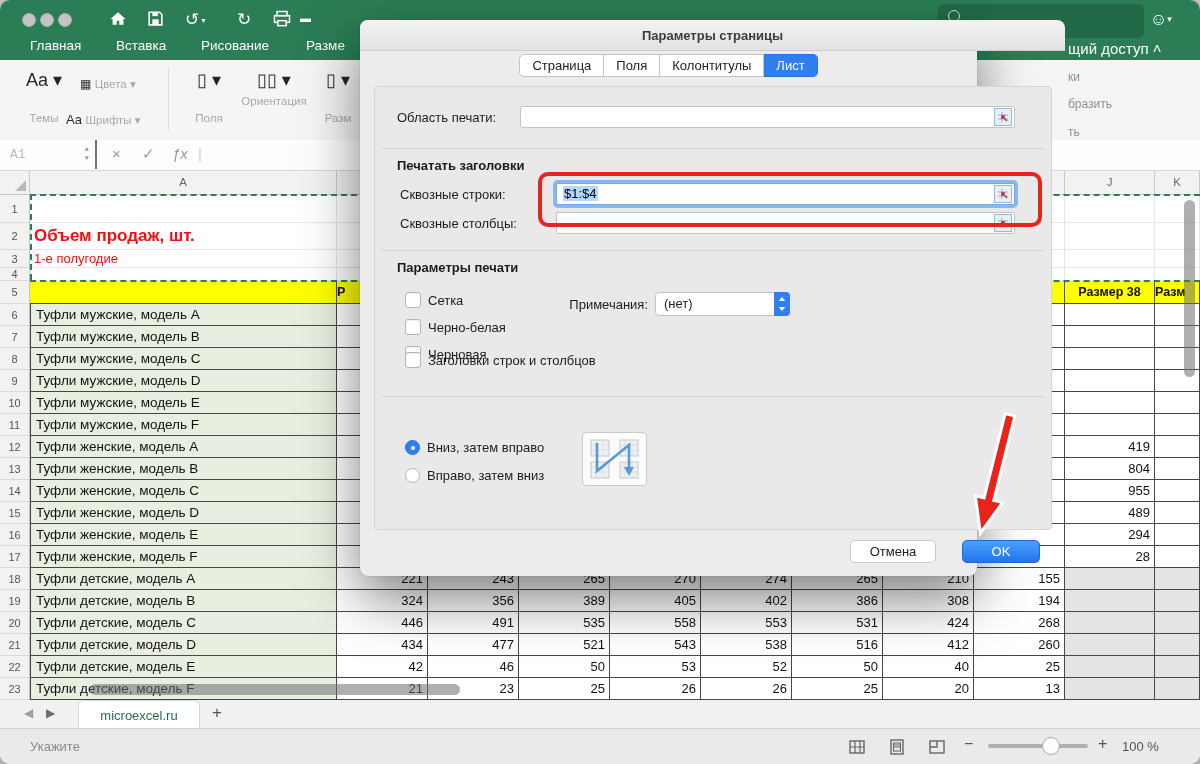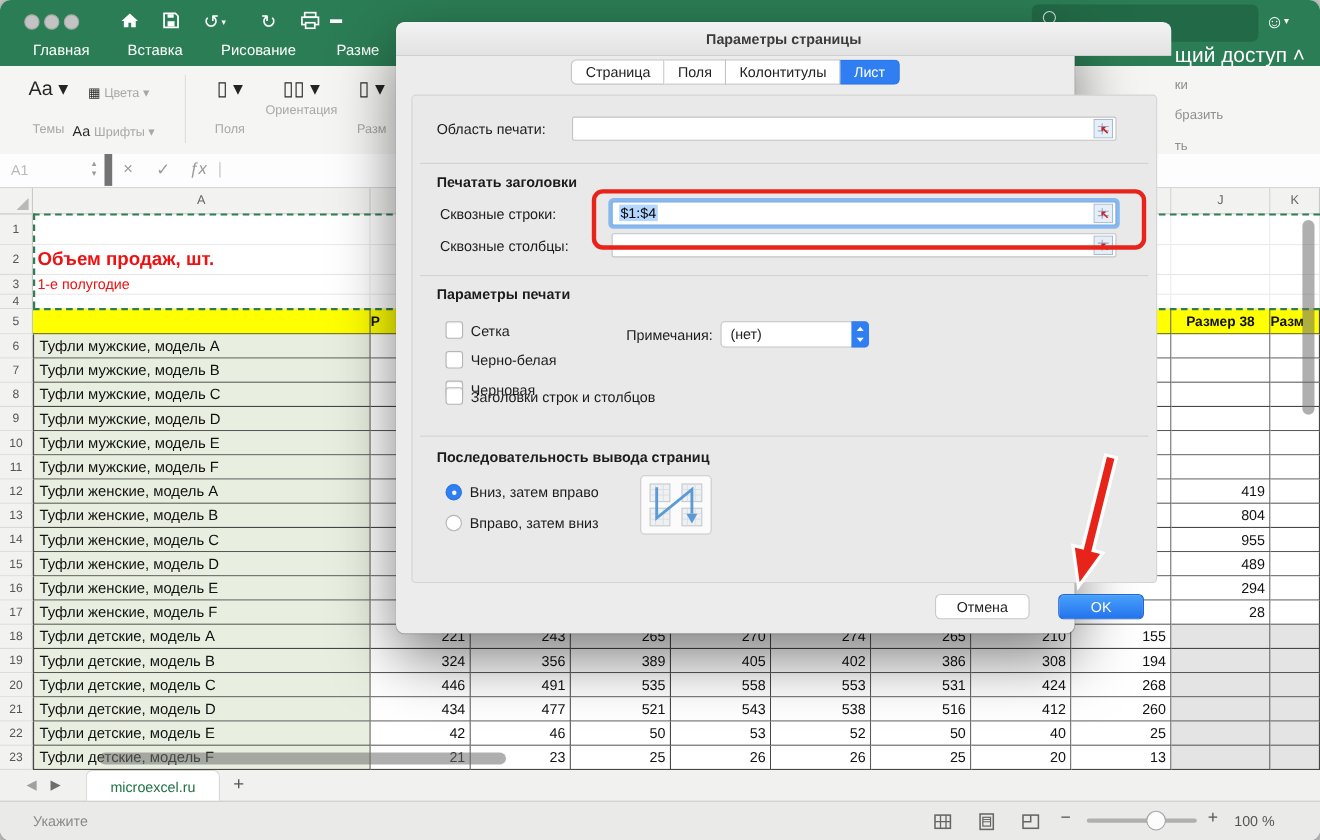--- a/index.html
+++ b/index.html
@@ -4,32 +4,32 @@
 <style>
   html,body{margin:0;padding:0;background:#cfcfcf;font-family:"Liberation Sans",sans-serif;}
   .app{position:relative;width:1200px;height:764px;border-radius:10px;overflow:hidden;background:#fff;box-shadow:0 2px 12px rgba(0,0,0,.4);}
   
   .topbar{position:absolute;left:0;top:0;width:1200px;height:60px;background:#2b7d55;z-index:4;}
   .tl{position:absolute;top:13px;width:12px;height:12px;border-radius:50%;background:#c3c3c3;border:1px solid #aaa;}
   .qicon{position:absolute;top:9px;color:#fff;}
   .rtab{position:absolute;top:38px;color:#fff;font-size:13.5px;white-space:nowrap;}
   .searchpill{position:absolute;left:938px;top:4px;width:206px;height:34px;border-radius:6px;background:#226a47;z-index:5;}
   .searchpill .mag{position:absolute;left:10px;top:6px;width:10px;height:10px;border:1.5px solid #cfe3d8;border-radius:50%;}
-  .frag-share{position:absolute;left:1068px;top:40px;color:#fff;font-size:19px;z-index:5;white-space:nowrap;}
+  .frag-share{position:absolute;left:1068px;top:40px;color:#fff;font-size:15px;z-index:5;white-space:nowrap;}
   .smiley{position:absolute;left:1150px;top:10px;color:#fff;font-size:17px;z-index:5;}
   .smiley .dd{font-size:9px;vertical-align:3px;}
   
   .ribbon{position:absolute;left:0;top:60px;width:1200px;height:80px;background:#f5f5f3;border-bottom:1px solid #cfcfcd;z-index:2;}
   .rgroup{position:absolute;color:#9a9a9a;font-size:11.5px;text-align:center;opacity:.85;}
   .rgicon{color:#000000;font-size:18px;line-height:20px;}
   .rfrag{position:absolute;left:1068px;color:#8f8f8f;font-size:12px;z-index:5;white-space:nowrap;}
   .vdiv{position:absolute;top:8px;width:1px;height:62px;background:#ddddda;}
   
   .fbar{position:absolute;left:0;top:140px;width:1200px;height:30px;background:#fdfdfd;border-bottom:1px solid #d5d5d5;z-index:2;}
-  .namebox{position:absolute;left:0;top:0;width:95px;height:29px;border-right:7px solid #737373;}
+  .namebox{position:absolute;left:0;top:0;width:95px;height:29px;border-right:2px solid #737373;font-family:Liberation Mono, monospace;}
   .namebox .nm{position:absolute;left:10px;top:7px;color:#b9b9b9;font-size:13px;}
   .step{position:absolute;right:6px;top:5px;color:#9a9a9a;font-size:7px;line-height:9px;text-align:center;}
   .fbtn{position:absolute;top:5px;color:#9a9a9a;font-size:15px;}
   
   .grid{position:absolute;left:0;top:170px;width:1200px;height:530px;z-index:1;display:grid;
     grid-template-columns:30px 307px repeat(8,91px) 90px 45px;
     grid-template-rows:25px 28px 27px 18px 13px 23px repeat(18,22px);background:#fff;}
   .gc{overflow:hidden;white-space:nowrap;font-size:13px;color:#111;box-sizing:border-box;}
   .hd{background:#f2f2f0;border-right:1px solid #c9c9c9;border-bottom:1px solid #c3c3c3;color:#666;font-size:11.5px;display:flex;align-items:center;justify-content:center;}
   .gut{background:#f2f2f0;border-right:1px solid #c3c3c3;border-bottom:1px solid #dadada;color:#555;font-size:11px;display:flex;align-items:center;justify-content:center;}
@@ -569,21 +569,20 @@
     <span class="dlabel" style="left:190px;top:277px;width:98px;text-align:right">Примечания:</span>
     <div class="dselect" style="left:295px;top:272px">
       <span class="txt">(нет)</span>
       <span class="stp"><svg width="16" height="24" viewBox="0 0 16 24">
             <path d="M8 5 4.8 9h6.4z" fill="#fff"></path>
             <path d="M8 19 4.8 15h6.4z" fill="#fff"></path>
           </svg></span>
     </div>
 
     <div class="dsep" style="top:376px"></div>
-    <span class="dlabel dhead" style="left:37px;top:388px">Последовательность вывода страниц</span>
     <div id="radiostack">
         <div class="radiorow" style="left: 45px; top: 420px;">
           <span class="radio sel"></span>
           <span>Вниз, затем вправо</span>
         </div>
         <div class="radiorow" style="left: 45px; top: 448px;">
           <span class="radio"></span>
           <span>Вправо, затем вниз</span>
         </div>
       </div>

